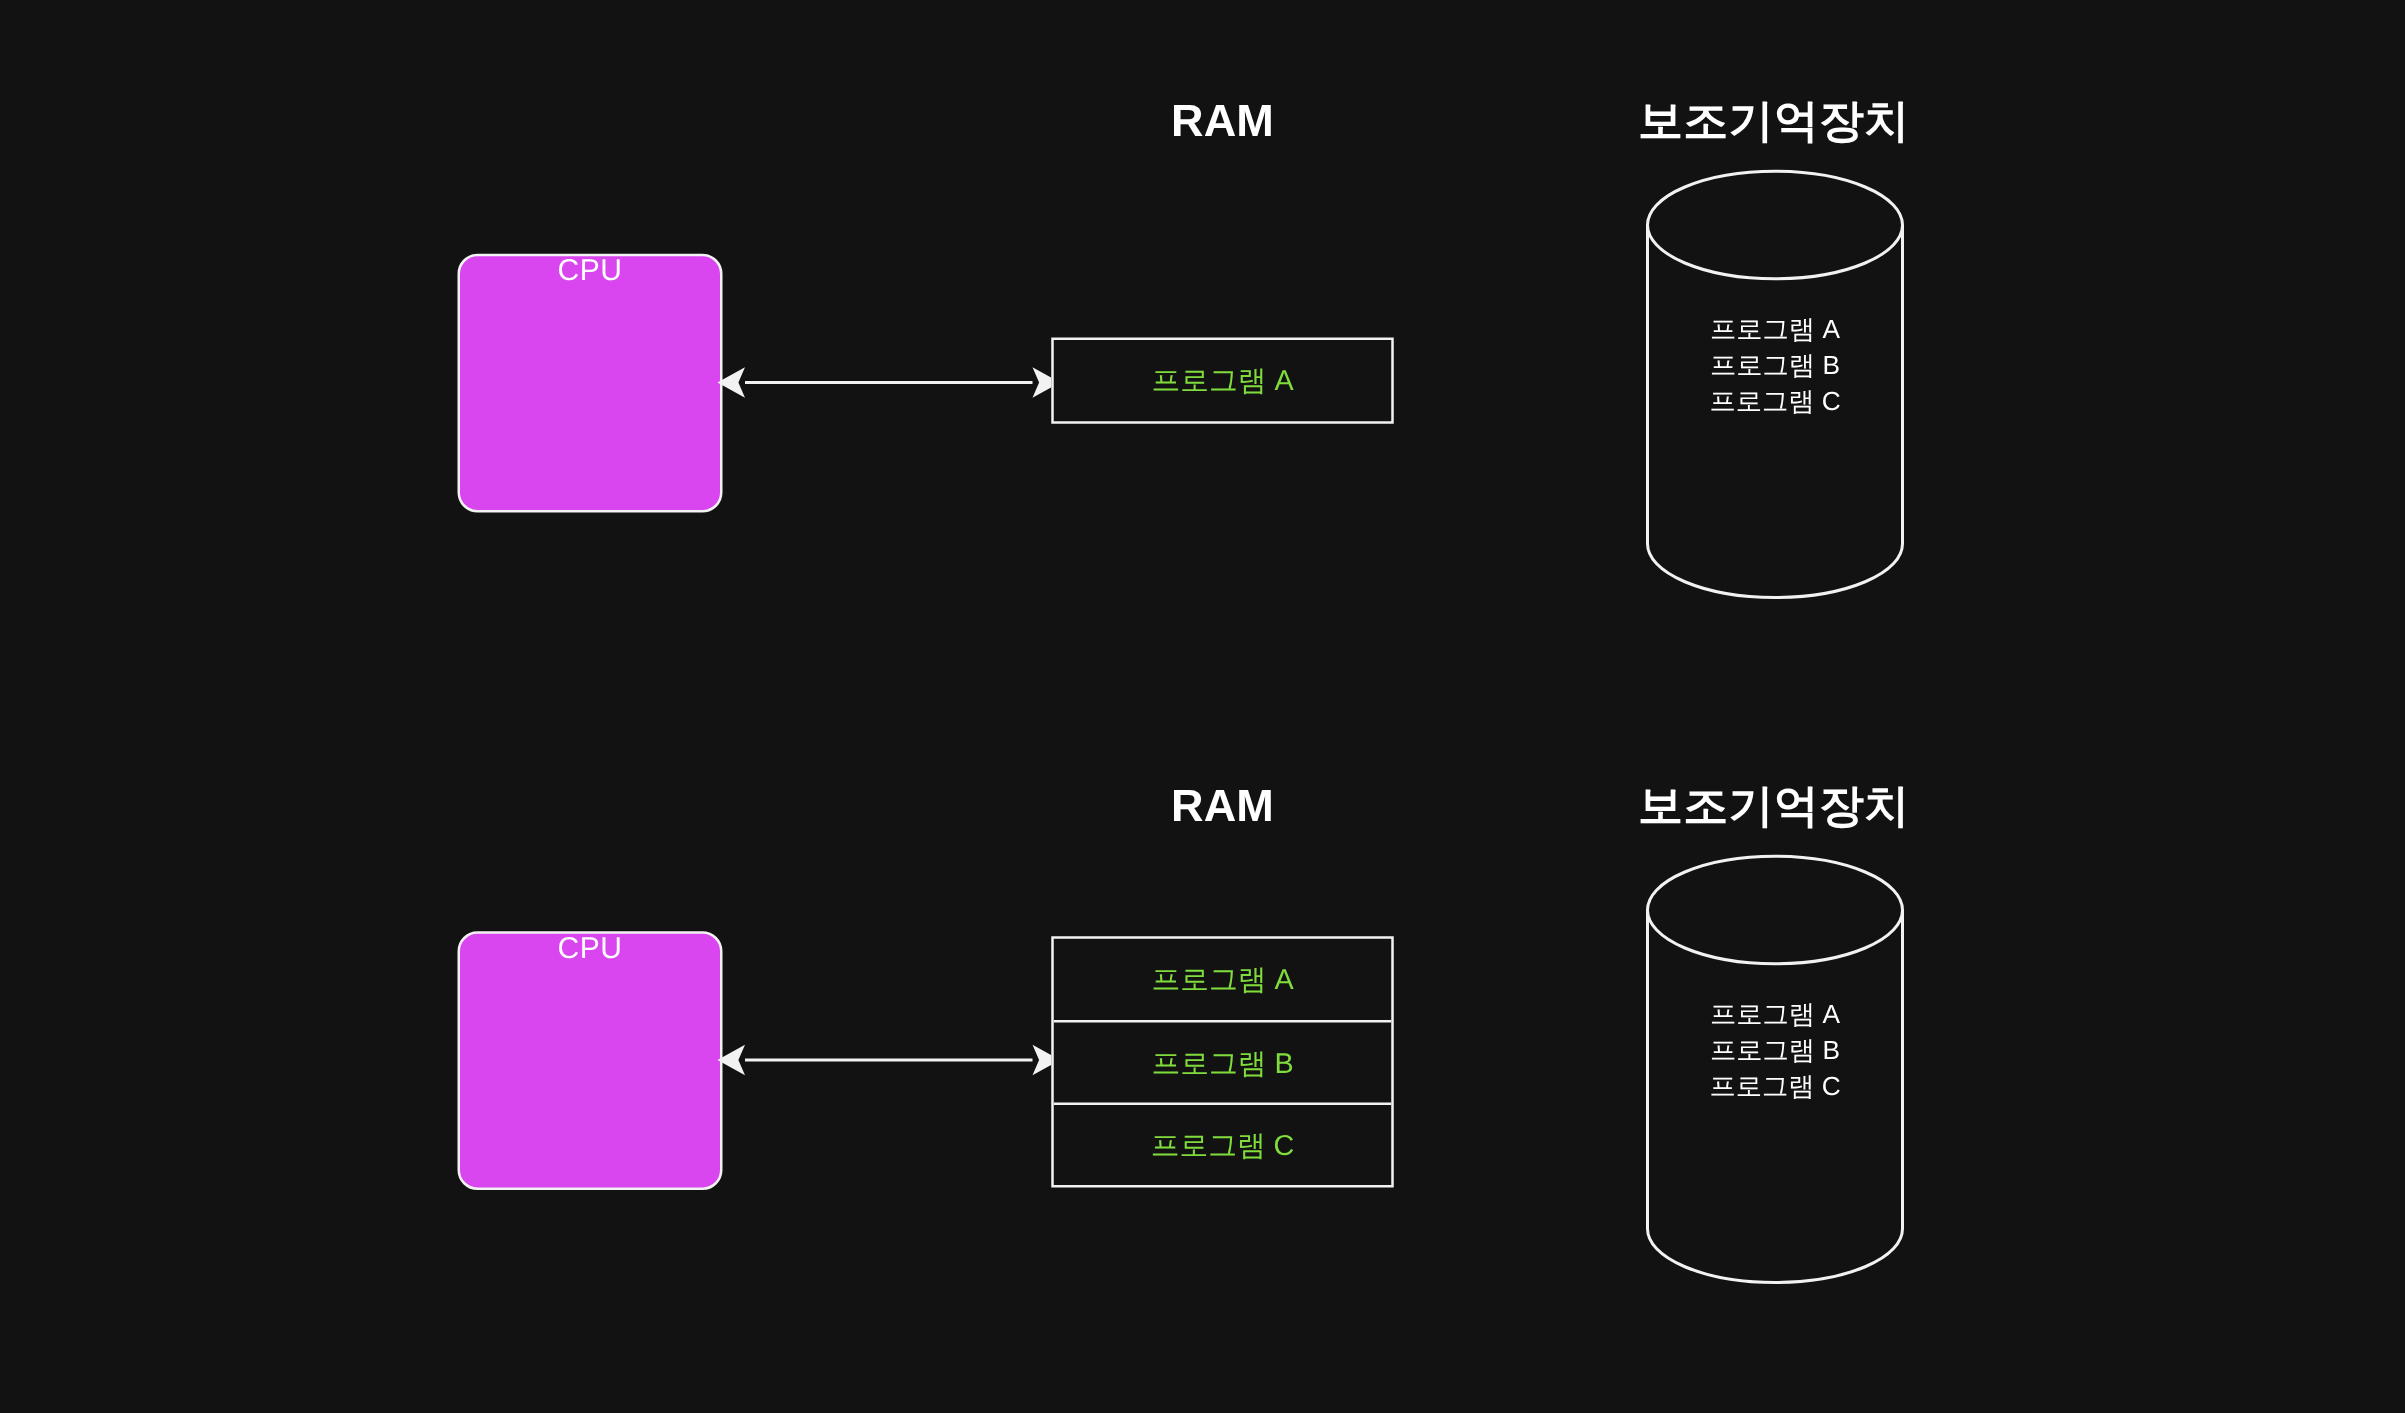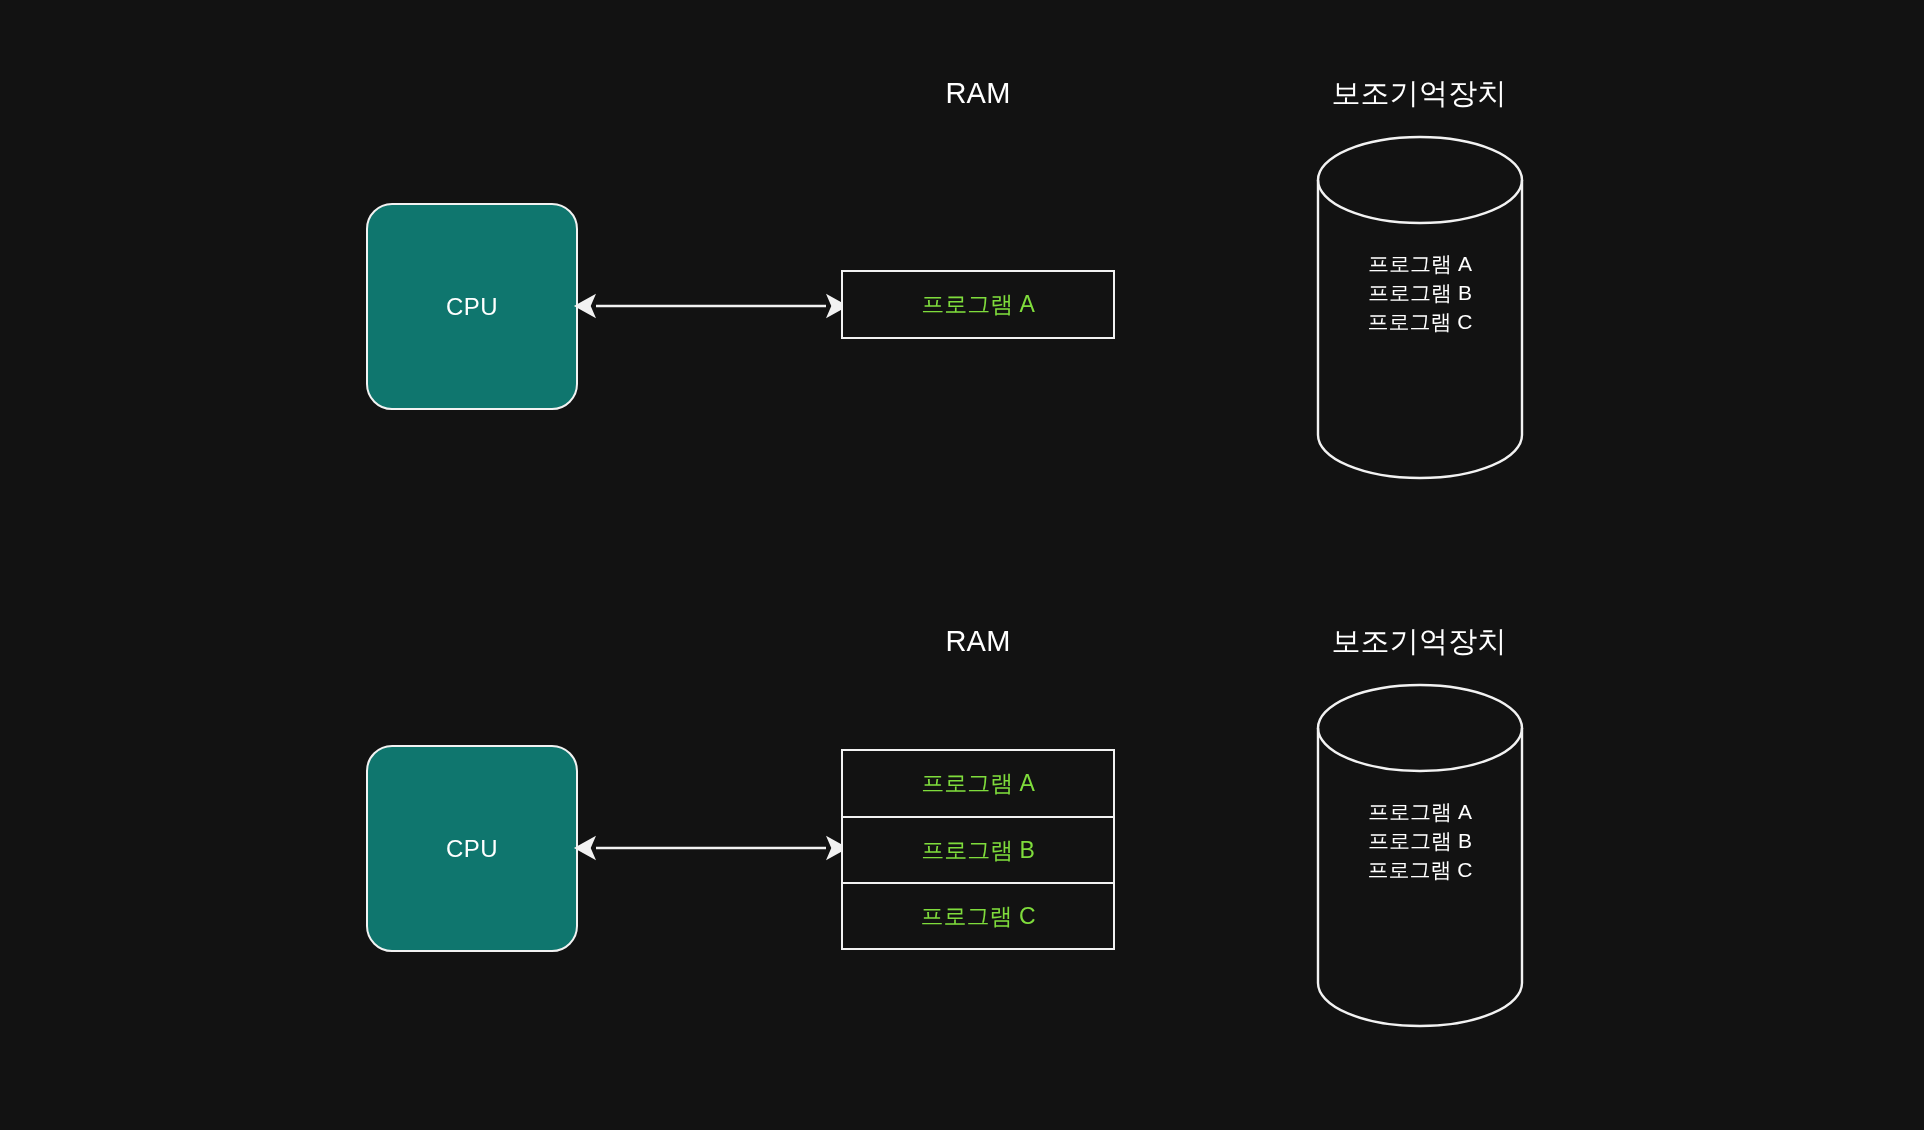--- a/index.html
+++ b/index.html
@@ -19,36 +19,36 @@
     overflow: hidden;
   }
 
   
   .abs { position: absolute; }
 
   
   .section-label {
     position: absolute;
     color: #ffffff;
-    font-size: 29px;
+    font-size: 36px;
     line-height: 1;
     letter-spacing: 0.2px;
     white-space: nowrap;
     transform: translateX(-50%);
-    font-weight: 400;
+    font-weight: 700;
   }
 
   
   .cpu-box {
     position: absolute;
     border: 2px solid #f2f2f2;
-    border-radius: 26px;
-    background: #0f766e;
+    border-radius: 16px;
+    background: #d946ef;
     display: flex;
-    align-items: center;
+    align-items: flex-start;
     justify-content: center;
   }
   .cpu-label {
     color: #ffffff;
     font-size: 24px;
     letter-spacing: 0.4px;
     line-height: 1;
   }
 
   

